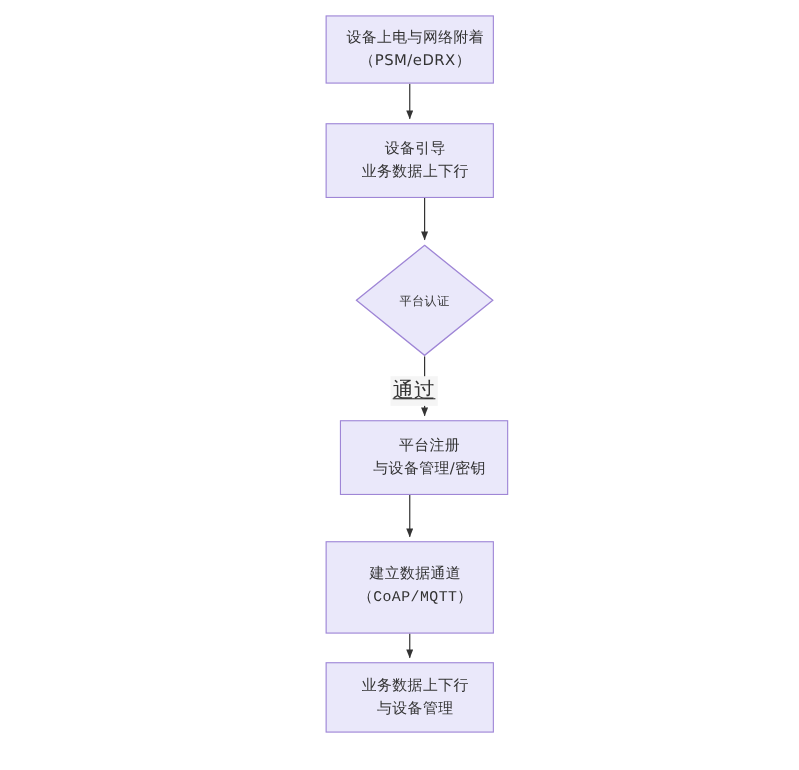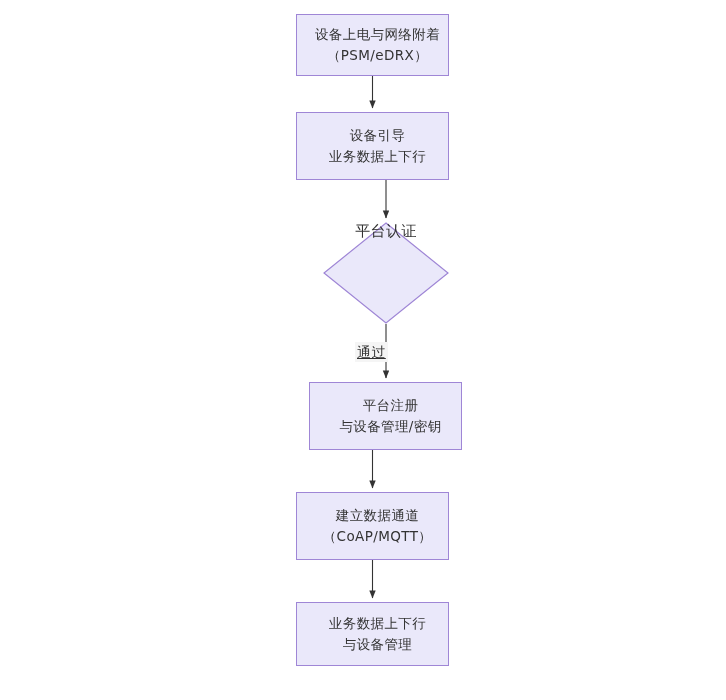--- a/index.html
+++ b/index.html
@@ -42,44 +42,44 @@
     letter-spacing: 0.4px;
   }
   .node .line {
     display: block;
     white-space: nowrap;
     margin-left: 10px;
   }
   .decision {
     position: absolute;
     display: flex;
-    align-items: flex-start;
+    align-items: center;
     justify-content: center;
     color: #333333;
-    font-size: 15px;
+    font-size: 11px;
     letter-spacing: 0.4px;
     text-align: center;
   }
   .decision .diamond-bg {
     position: absolute;
     left: 0;
     top: 0;
     width: 100%;
     height: 100%;
   }
   .decision .decision-label {
     position: relative;
     z-index: 2;
     white-space: nowrap;
   }
   .edge-label {
     position: absolute;
     background: #f5f5f5;
     color: #333333;
-    font-size: 14px;
+    font-size: 19px;
     line-height: 1.3;
     padding: 1px 2px;
     white-space: nowrap;
     letter-spacing: 0.4px;
     text-decoration: underline;
   }
 </style>
 </head>
 <body>
 
@@ -122,21 +122,21 @@
 
   <div class="edge-label" style="left:355px; top:342px;">
     <span>通过</span>
   </div>
 
   <div class="node" id="node-n4" style="left:309px; top:382px; width:153px; height:68px;">
     <span class="line">平台注册</span>
     <span class="line">与设备管理/密钥</span>
   </div>
 
-  <div class="node" id="node-n5" style="left:296px; top:492px; width:153px; height:68px;">
+  <div class="node" id="node-n5" style="left:296px; top:492px; width:153px; height:84px;font-family:Liberation Mono, monospace;">
     <span class="line">建立数据通道</span>
     <span class="line">（CoAP/MQTT）</span>
   </div>
 
   <div class="node" id="node-n6" style="left:296px; top:602px; width:153px; height:64px;">
     <span class="line">业务数据上下行</span>
     <span class="line">与设备管理</span>
   </div>
 
 </div>

